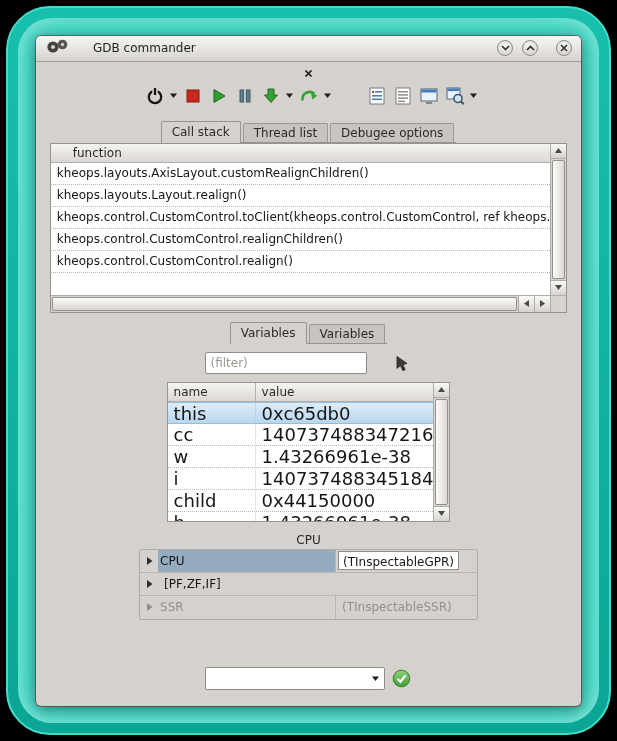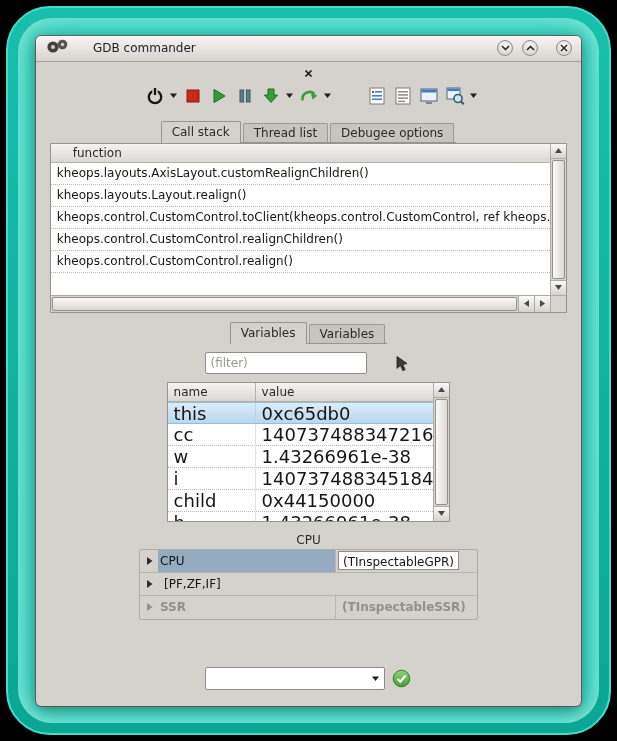--- a/index.html
+++ b/index.html
@@ -103,21 +103,21 @@
   }
   .vrow.selected .vname { border-right-color:#b9d2e6; }
   
   .groupbox { margin-top:10px; flex:none; }
   .gb-title { text-align:center; font-size:12px; color:#2a2a28; height:17px; line-height:17px; }
   .gb-frame { border:1px solid #aeaca7; border-radius:2px; background:#d5d2cd; }
   .crow {
     display:grid; grid-template-columns:18px 178px 1fr; height:23px; align-items:center;
     border-bottom:1px solid #b7b5b0; font-size:12px; color:#161614;
   }
-  .crow:last-child { border-bottom:none;font-weight:bold; }
+  .crow:last-child { border-bottom:none; }
   .cgut { display:flex; align-items:center; justify-content:center; color:#2e2e2c; height:100%; }
   .cname { height:100%; line-height:22px; padding-left:2px; border-right:1px solid #b7b5b0; overflow:hidden; }
   .cvalue { height:100%; line-height:22px; padding-left:6px; overflow:hidden; display:block; }
   .crow.selected .cname { background:#94abc0; }
   .crow.selected .cvalue { display:flex; align-items:center; padding:0 18px 0 2px; }
   .crow.selected .cval-inner {
     flex:1; background:#fff; border:1px solid #8f8d88; height:19px; line-height:17px; padding:2px 4px;
   }
   .crow.muted { color:#90908c; }
   .crow.muted .cgut { color:#90908c; }

